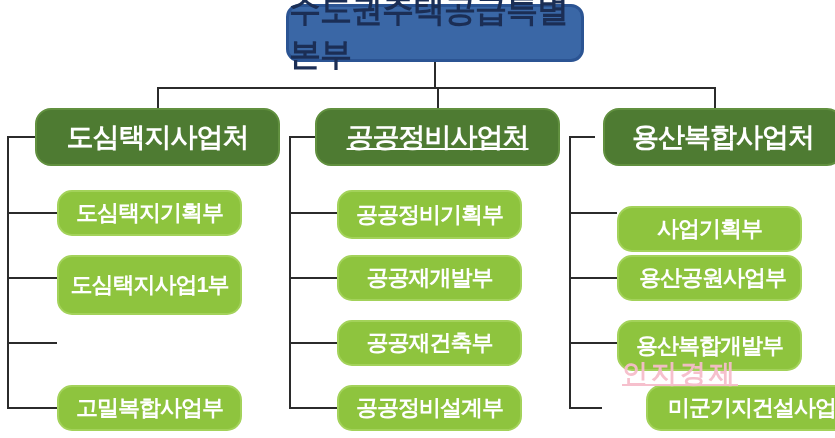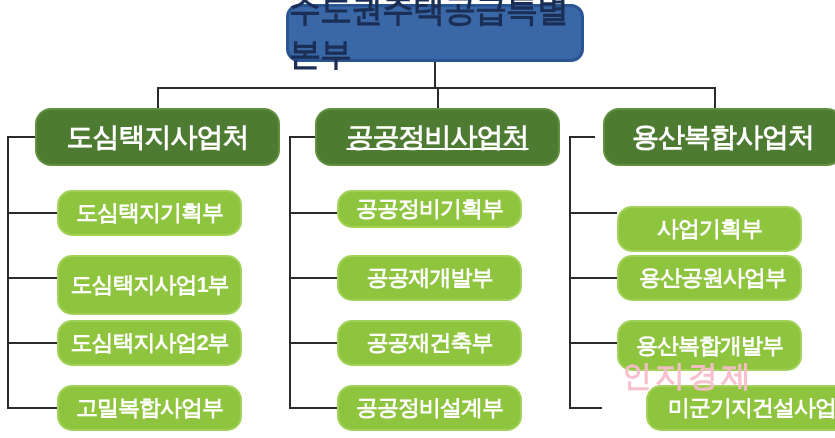--- a/index.html
+++ b/index.html
@@ -47,27 +47,28 @@
     font-size: 22px;
   }
   .line {
     position: absolute;
     background: var(--line);
     z-index: 1;
   }
   .watermark {
     position: absolute;
     left: 622px; top: 356px;
-    font-size: 30px;
+    font-size: 26px;
     font-weight: bold;
     color: var(--watermark);
     letter-spacing: 3px;
     opacity: 0.95;
     z-index: 5;
     pointer-events: none;
+    text-decoration: underline;
   }
 </style>
 </head>
 <body>
 
 <div id="stage">
   <div class="root-box">
     <span>수도권주택공급특별본부</span>
   </div>
   <div class="watermark">인지경제</div>
@@ -75,28 +76,27 @@
     <div class="line" style="left: 156.5px; top: 87px; width: 559.5px; height: 2px;"></div>
     <div class="line" style="left: 156.5px; top: 87px; width: 2px; height: 21px;"></div>
     <div class="line" style="left: 436.5px; top: 87px; width: 2px; height: 21px;"></div>
     <div class="line" style="left: 714px; top: 87px; width: 2px; height: 21px;"></div>
     <div class="box header-box" style="left: 35px; top: 108px; width: 245px; height: 58px;">도심택지사업처</div>
     <div class="line" style="left: 8px; top: 136px; width: 27px; height: 2px;"></div>
     <div class="box child-box" style="left: 57px; top: 190px; width: 185px; height: 46px;">도심택지기획부</div>
     <div class="line" style="left: 8px; top: 212px; width: 49px; height: 2px;"></div>
     <div class="box child-box" style="left: 57px; top: 255px; width: 185px; height: 60px; border-radius: 15px;">도심택지사업1부</div>
     <div class="line" style="left: 8px; top: 277px; width: 49px; height: 2px;"></div>
-    <div class="box child-box" style="left: 57px; top: 320px; width: 185px; height: 46px;">도심택지사업2부</div>
     <div class="line" style="left: 8px; top: 342px; width: 49px; height: 2px;"></div>
     <div class="box child-box" style="left: 57px; top: 385px; width: 185px; height: 46px;">고밀복합사업부</div>
     <div class="line" style="left: 8px; top: 407px; width: 49px; height: 2px;"></div>
     <div class="line" style="left: 7px; top: 136px; width: 2px; height: 273px;"></div>
     <div class="box header-box" style="left: 315px; top: 108px; width: 245px; height: 58px; text-decoration: underline;">공공정비사업처</div>
     <div class="line" style="left: 290px; top: 136px; width: 25px; height: 2px;"></div>
-    <div class="box child-box" style="left: 337px; top: 190px; width: 185px; height: 38px;">공공정비기획부</div>
+    <div class="box child-box" style="left: 337px; top: 190px; width: 185px; height: 49px;">공공정비기획부</div>
     <div class="line" style="left: 290px; top: 212px; width: 47px; height: 2px;"></div>
     <div class="box child-box" style="left: 337px; top: 255px; width: 185px; height: 46px;">공공재개발부</div>
     <div class="line" style="left: 290px; top: 277px; width: 47px; height: 2px;"></div>
     <div class="box child-box" style="left: 337px; top: 320px; width: 185px; height: 46px;">공공재건축부</div>
     <div class="line" style="left: 290px; top: 342px; width: 47px; height: 2px;"></div>
     <div class="box child-box" style="left: 337px; top: 385px; width: 185px; height: 46px;">공공정비설계부</div>
     <div class="line" style="left: 290px; top: 407px; width: 47px; height: 2px;"></div>
     <div class="line" style="left: 289px; top: 136px; width: 2px; height: 273px;"></div>
     <div class="box header-box" style="left: 595px; top: 108px; width: 240px; height: 58px; margin-left: 8px;">용산복합사업처</div>
     <div class="line" style="left: 570px; top: 136px; width: 25px; height: 2px;"></div>

